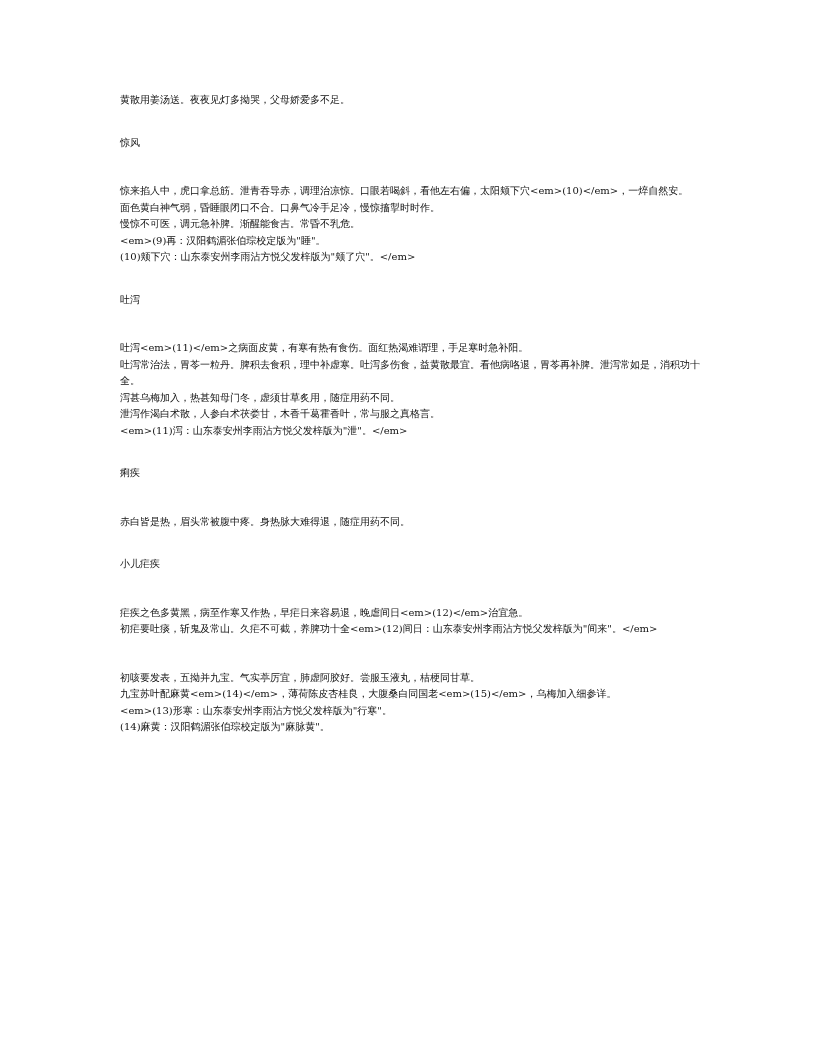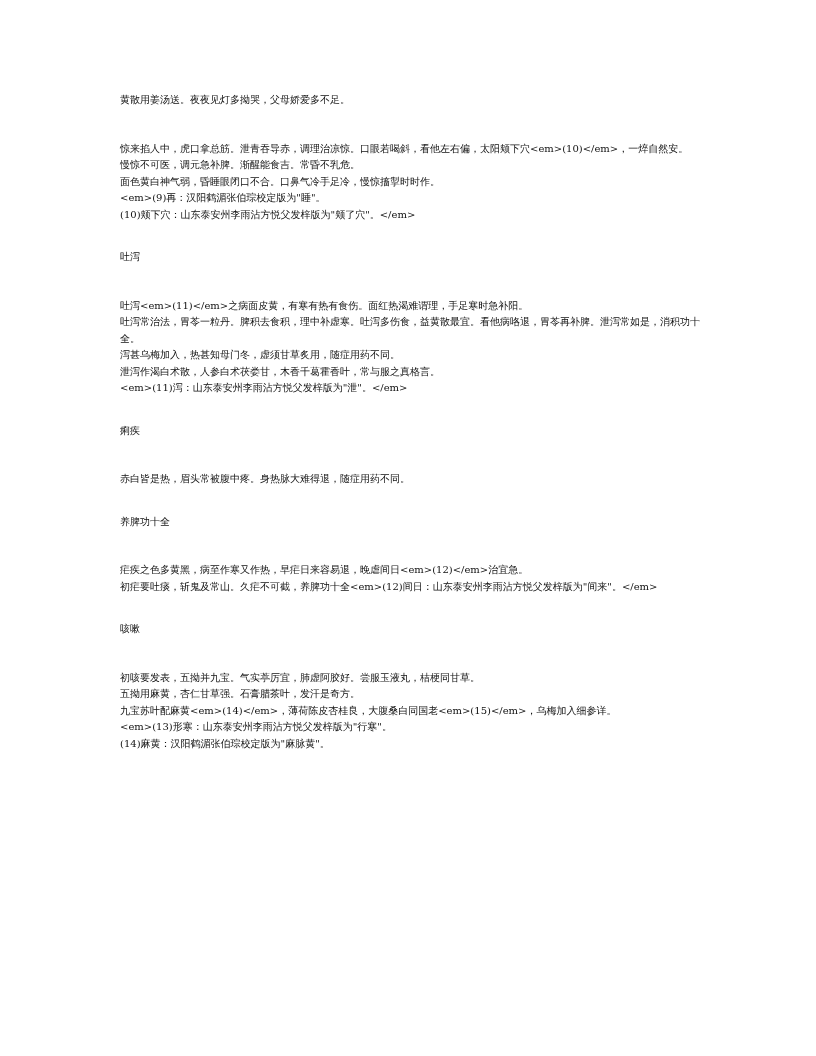--- a/index.html
+++ b/index.html
@@ -12,44 +12,43 @@
   .p { margin: 0; white-space: normal; word-break: break-all; }
   .heading { margin: 26px 0 0 0; }
   .gap-after-heading { height: 32px; }
 </style>
 </head>
 <body>
 
 <div class="page">
   <p class="p">黄散用姜汤送。夜夜见灯多拗哭，父母娇爱多不足。</p>
 
+  <p class="p heading">惊风</p>
   <div class="gap-after-heading"></div>
   <p class="p">惊来掐人中，虎口拿总筋。泄青吞导赤，调理治凉惊。口眼若喝斜，看他左右偏，太阳颊下穴&lt;em&gt;(10)&lt;/em&gt;，一焠自然安。</p>
+  <p class="p">面色黄白神气弱，昏睡眼闭口不合。口鼻气冷手足冷，慢惊搐掣时时作。</p>
   <p class="p">慢惊不可医，调元急补脾。渐醒能食吉。常昏不乳危。</p>
-  <p class="p">面色黄白神气弱，昏睡眼闭口不合。口鼻气冷手足冷，慢惊搐掣时时作。</p>
   <p class="p">&lt;em&gt;(9)再：汉阳鹤湄张伯琮校定版为"睡"。</p>
   <p class="p">(10)颊下穴：山东泰安州李雨沾方悦父发梓版为"颊了穴"。&lt;/em&gt;</p>
 
   <p class="p heading">吐泻</p>
   <div class="gap-after-heading"></div>
   <p class="p">吐泻&lt;em&gt;(11)&lt;/em&gt;之病面皮黄，有寒有热有食伤。面红热渴难谓理，手足寒时急补阳。</p>
   <p class="p">吐泻常治法，胃苓一粒丹。脾积去食积，理中补虚寒。吐泻多伤食，益黄散最宜。看他病咯退，胃苓再补脾。泄泻常如是，消积功十全。</p>
   <p class="p">泻甚乌梅加入，热甚知母门冬，虚须甘草炙用，随症用药不同。</p>
   <p class="p">泄泻作渴白术散，人参白术茯娄甘，木香千葛霍香叶，常与服之真格言。</p>
   <p class="p">&lt;em&gt;(11)泻：山东泰安州李雨沾方悦父发梓版为"泄"。&lt;/em&gt;</p>
 
   <p class="p heading">痢疾</p>
   <div class="gap-after-heading"></div>
   <p class="p">赤白皆是热，眉头常被腹中疼。身热脉大难得退，随症用药不同。</p>
 
-  <p class="p heading">养脾功十全</p>
+  <p class="p heading">小儿疟疾</p>
   <div class="gap-after-heading"></div>
   <p class="p">疟疾之色多黄黑，病至作寒又作热，早疟日来容易退，晚虐间日&lt;em&gt;(12)&lt;/em&gt;治宜急。</p>
   <p class="p">初疟要吐痰，斩鬼及常山。久疟不可截，养脾功十全&lt;em&gt;(12)间日：山东泰安州李雨沾方悦父发梓版为"间来"。&lt;/em&gt;</p>
 
-  <p class="p heading">咳嗽</p>
   <div class="gap-after-heading"></div>
   <p class="p">初咳要发表，五拗并九宝。气实葶厉宜，肺虚阿胶好。尝服玉液丸，桔梗同甘草。</p>
-  <p class="p">五拗用麻黄，杏仁甘草强。石膏腊茶叶，发汗是奇方。</p>
   <p class="p">九宝苏叶配麻黄&lt;em&gt;(14)&lt;/em&gt;，薄荷陈皮杏桂良，大腹桑白同国老&lt;em&gt;(15)&lt;/em&gt;，乌梅加入细参详。</p>
   <p class="p">&lt;em&gt;(13)形寒：山东泰安州李雨沾方悦父发梓版为"行寒"。</p>
   <p class="p">(14)麻黄：汉阳鹤湄张伯琮校定版为"麻脉黄"。</p>
 </div>
 
 </body></html>

